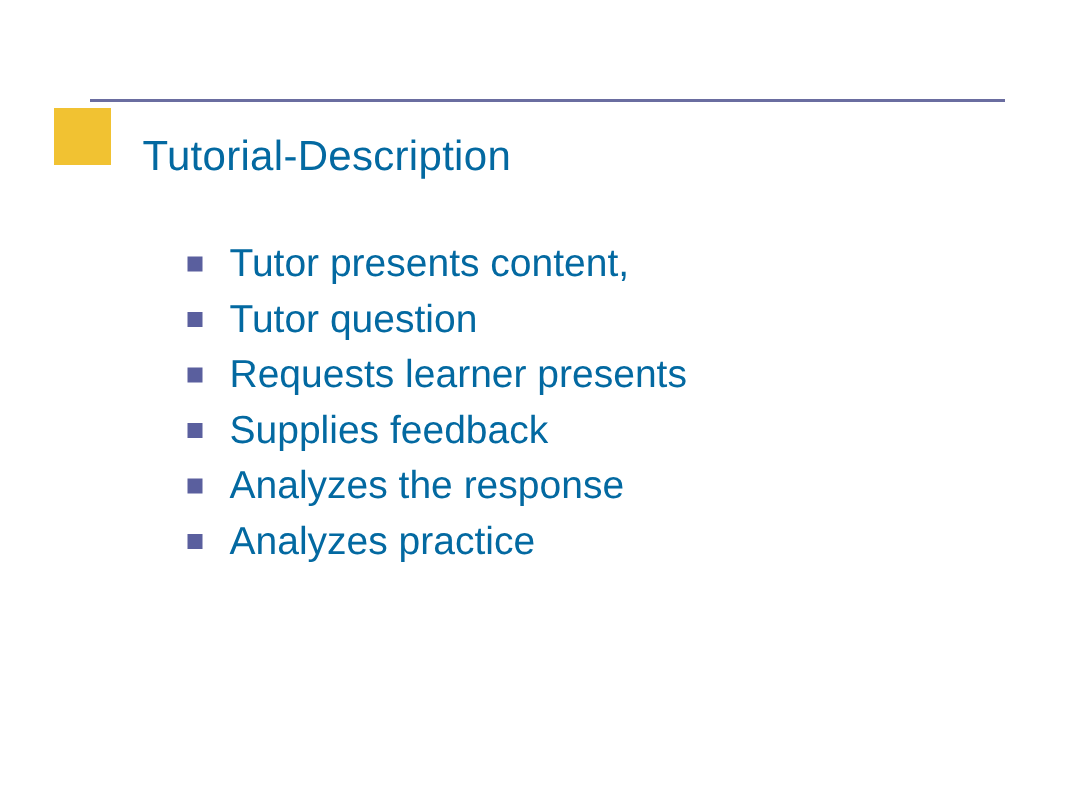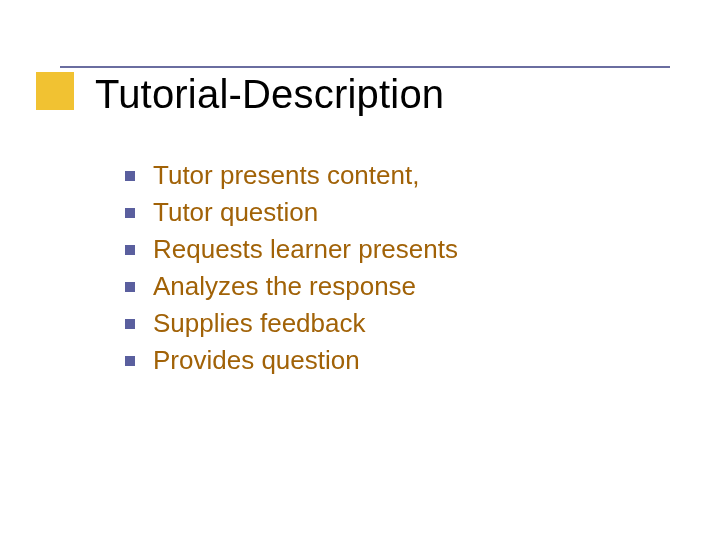--- a/index.html
+++ b/index.html
@@ -28,23 +28,23 @@
     position: absolute;
     left: 60px;
     top: 66px;
     width: 610px;
     height: 0;
     border-top: 2px solid #6a6da0;
   }
   .title {
     position: absolute;
     left: 95px;
-    top: 72px;
-    font-size: 40px;
-    color: #000000;
+    top: 88px;
+    font-size: 28px;
+    color: #0369a1;
     font-weight: 400;
     letter-spacing: 0.2px;
   }
   .body {
     position: absolute;
     left: 125px;
     top: 160px;
   }
   .item {
     display: flex;
@@ -53,21 +53,21 @@
   }
   .bullet {
     width: 10px;
     height: 10px;
     background: #5a5f9e;
     margin-right: 18px;
     flex: 0 0 auto;
   }
   .item-text {
     font-size: 26px;
-    color: #a16207;
+    color: #0369a1;
   }
 </style>
 </head>
 <body>
 
 <div class="slide">
 
   <div class="accent-block"></div>
   <div class="title-rule"></div>
 
@@ -85,28 +85,28 @@
       <div class="item-text">Tutor question</div>
     </div>
 
     <div class="item">
       <div class="bullet"></div>
       <div class="item-text">Requests learner presents</div>
     </div>
 
     <div class="item">
       <div class="bullet"></div>
+      <div class="item-text">Supplies feedback</div>
+    </div>
+
+    <div class="item">
+      <div class="bullet"></div>
       <div class="item-text">Analyzes the response</div>
     </div>
 
     <div class="item">
       <div class="bullet"></div>
-      <div class="item-text">Supplies feedback</div>
-    </div>
-
-    <div class="item">
-      <div class="bullet"></div>
-      <div class="item-text">Provides question</div>
+      <div class="item-text">Analyzes practice</div>
     </div>
 
   </div>
 
 </div>
 
 </body></html>

